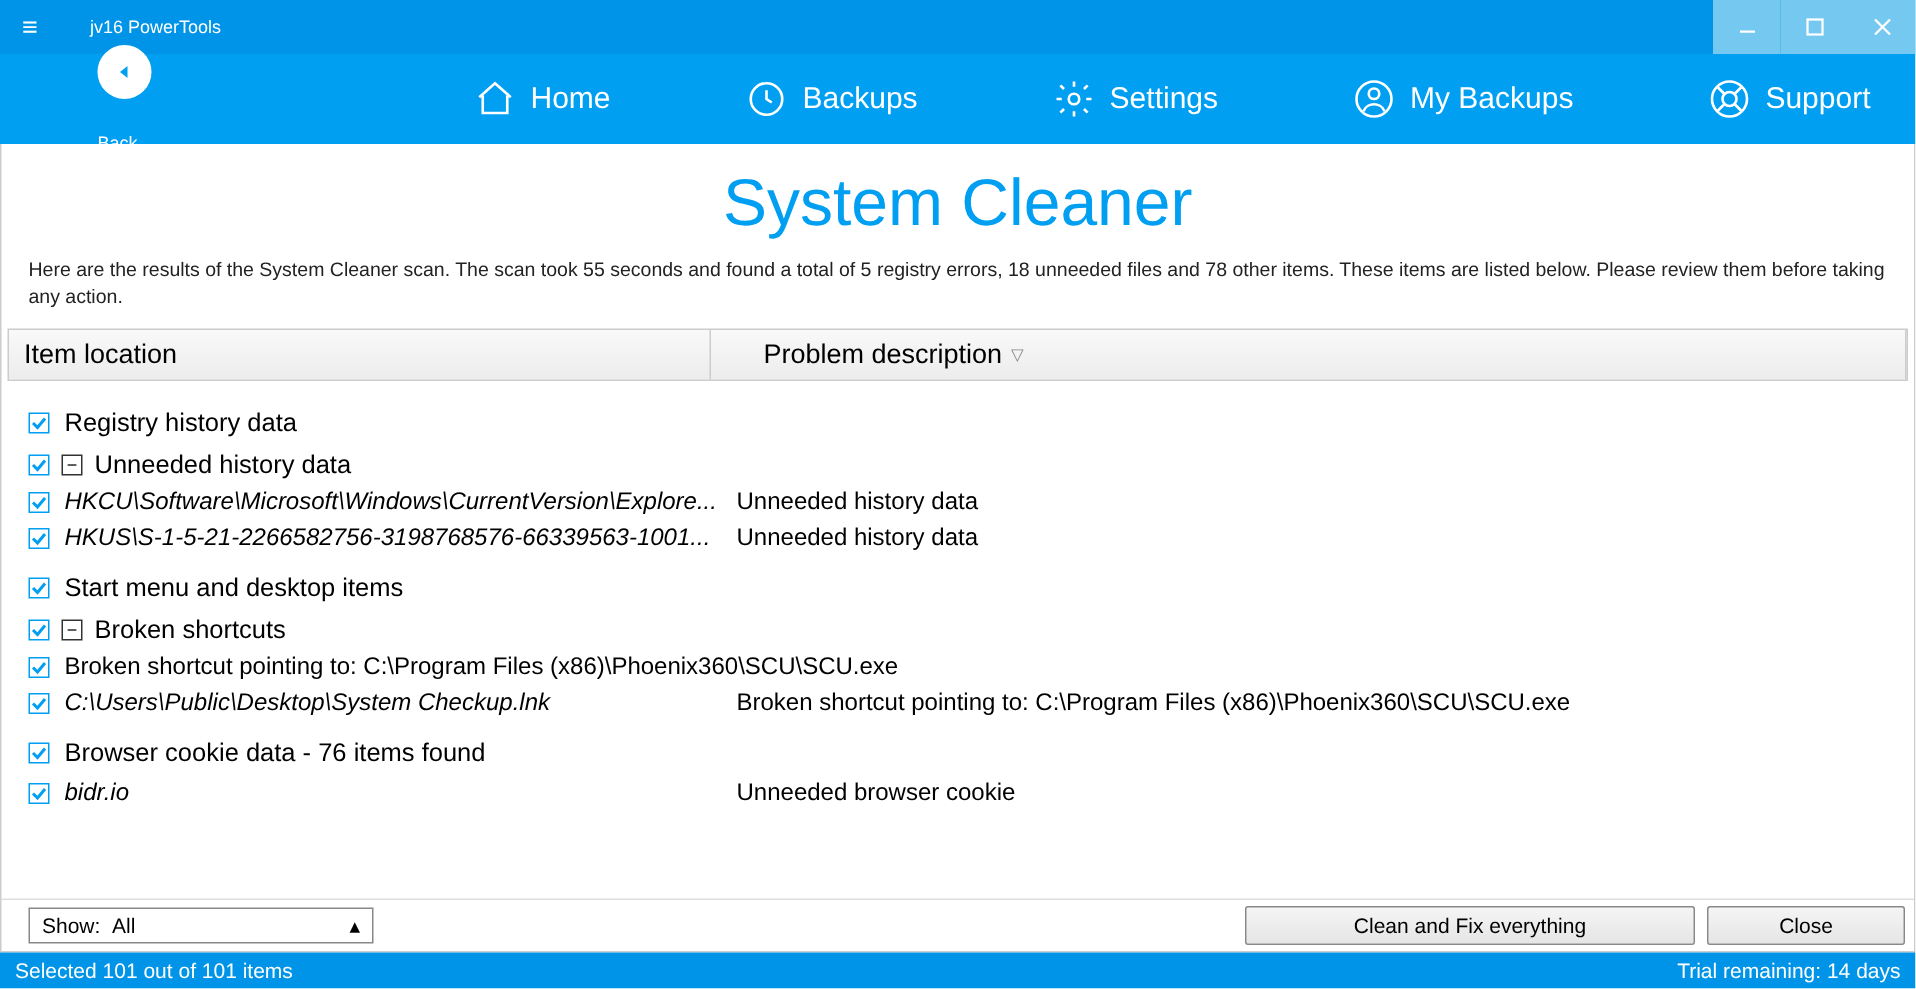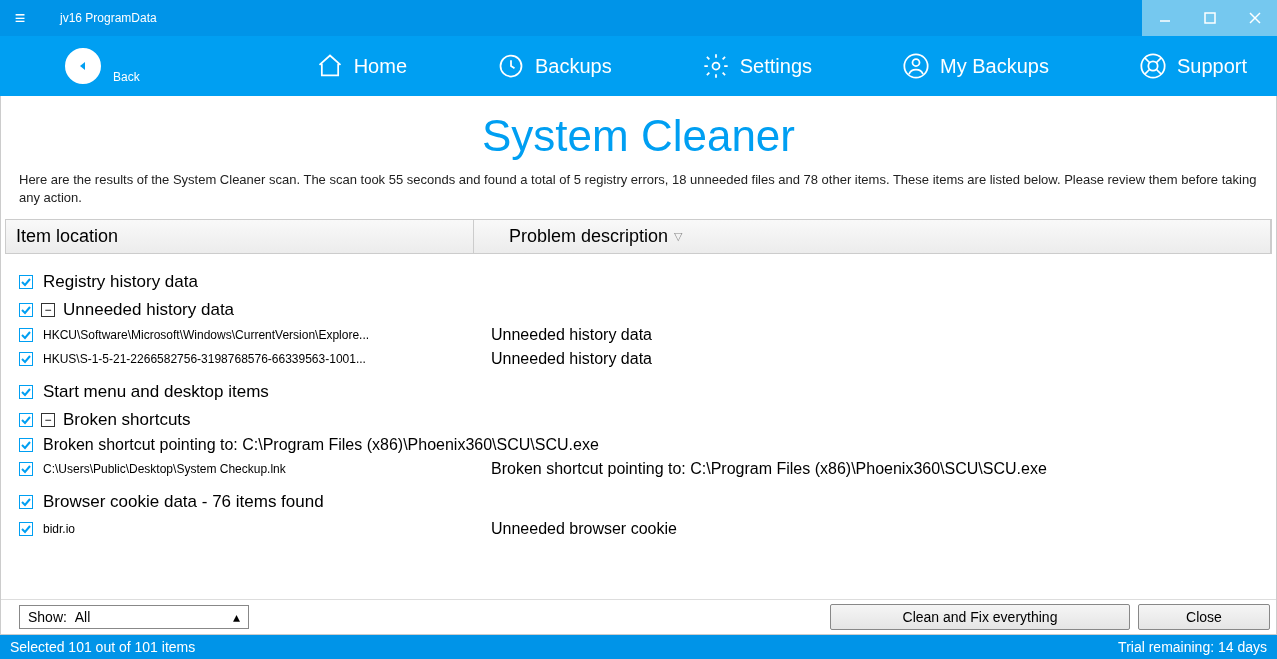--- a/index.html
+++ b/index.html
@@ -4,63 +4,63 @@
 <style>
 * { margin: 0; padding: 0; box-sizing: border-box; }
 body { font-family: "Segoe UI", Arial, sans-serif; width: 1277px; height: 659px; overflow: hidden; background: #fff; display: flex; flex-direction: column; }
 .titlebar { background: #0094e8; height: 36px; display: flex; align-items: center; color: #fff; }
 .menu-btn { width: 40px; display: flex; align-items: center; justify-content: center; font-size: 18px; cursor: pointer; }
 .app-title { font-size: 12px; margin-left: 20px; }
 .win-controls { margin-left: auto; display: flex; }
 .win-btn { width: 45px; height: 36px; display: flex; align-items: center; justify-content: center; cursor: pointer; background: #75c8ef; }
 .win-btn svg { stroke: #fff; fill: none; stroke-width: 1.5; }
 .navbar { background: #009ff2; height: 60px; display: flex; align-items: center; color: #fff; }
-.back-btn { display: flex; align-items: flex-end; margin-left: 65px; cursor: pointer; gap: 12px; }
+.back-btn { display: flex; align-items: flex-start; margin-left: 65px; cursor: pointer; gap: 22px; flex-direction: column; }
 .back-circle { width: 36px; height: 36px; border: 2px solid #fff; border-radius: 50%; display: flex; align-items: center; justify-content: center; background: #fff; }
 .back-circle svg { fill: #009ff2; }
 .back-label { font-size: 12px; }
 .nav-items { display: flex; margin-left: auto; gap: 90px; margin-right: 30px; }
 .nav-item { display: flex; align-items: center; gap: 10px; cursor: pointer; font-size: 20px; }
 .nav-item svg { stroke: #fff; fill: none; stroke-width: 1.5; }
 .content { flex: 1; display: flex; flex-direction: column; overflow: hidden; border: 1px solid #ccc; border-top: none; }
 .page-title { color: #009ff2; font-size: 44px; font-weight: 300; text-align: center; margin: 15px 0 10px; }
 .description { font-size: 13px; color: #222; padding: 0 18px 12px; line-height: 1.4; }
 .table-header { display: flex; background: linear-gradient(#f9f9f9,#ececec); border: 1px solid #ccc; margin: 0 4px; gap: 25px; }
 .th { padding: 6px 10px; font-size: 18px; border-right: 1px solid #ccc; }
 .th1 { width: 468px; }
 .th2 { flex: 1; display: flex; align-items: center; gap: 6px; }
 .filter-icon { font-size: 11px; color: #888; }
 .table-body { flex: 1; overflow-y: scroll; padding: 4px 4px 0 18px; }
 .group-header { display: flex; align-items: center; gap: 10px; margin: 14px 0 8px; }
 .group-header .label { font-weight: normal; font-size: 17px; }
 .sub-header { display: flex; align-items: center; gap: 8px; margin: 6px 0; }
 .sub-header .label { font-size: 17px; }
 .row { display: flex; align-items: center; gap: 10px; margin: 6px 0; }
-.row .loc { width: 438px; font-size: 12px; white-space: nowrap; overflow: hidden; text-overflow: ellipsis; }
+.row .loc { width: 438px; font-size: 16px; white-space: nowrap; overflow: hidden; text-overflow: ellipsis; font-style: italic; }
 .row .desc { font-size: 16px; }
 .chk { width: 14px; height: 14px; border: 1px solid #009ff2; display: inline-flex; align-items: center; justify-content: center; flex-shrink: 0; }
 .chk svg { stroke: #009ff2; stroke-width: 2; fill: none; }
 .expand-box { width: 14px; height: 14px; border: 1px solid #333; display: inline-flex; align-items: center; justify-content: center; font-size: 12px; line-height: 1; flex-shrink: 0; }
 .bottom-bar { display: flex; align-items: center; padding: 4px 6px; gap: 8px; border-top: 1px solid #ddd; }
 .show-select { display: flex; align-items: center; border: 1px solid #888; width: 230px; padding: 3px 8px; font-size: 14px; cursor: pointer; justify-content: space-between; margin-left: 12px; }
 .btn { border: 1px solid #888; background: linear-gradient(#f5f5f5,#e5e5e5); padding: 4px 0; font-size: 14px; cursor: pointer; text-align: center; border-radius: 2px; }
 .btn-clean { width: 300px; margin-left: auto; }
 .btn-close { width: 132px; }
 .status-bar { background: #0094e8; color: #fff; display: flex; justify-content: space-between; padding: 4px 10px; font-size: 14px; }
 ::-webkit-scrollbar { width: 18px; }
 ::-webkit-scrollbar-track { background: #f0f0f0; border-left: 1px solid #ddd; }
 ::-webkit-scrollbar-thumb { background: #c8c8c8; border: 1px solid #aaa; }
 ::-webkit-scrollbar-button { background: #e8e8e8; height: 18px; border: 1px solid #ccc; }
 </style>
 </head>
 <body>
 
 <div class="titlebar">
   <div class="menu-btn">≡</div>
-  <div class="app-title">jv16 ProgramData</div>
+  <div class="app-title">jv16 PowerTools</div>
   <div class="win-controls">
     <div class="win-btn">
         <svg width="16" height="16">
           <line x1="3" y1="11" x2="13" y2="11"></line>
         </svg>
       </div>
     <div class="win-btn">
         <svg width="16" height="16">
           <rect x="3" y="3" width="10" height="10"></rect>
         </svg>

